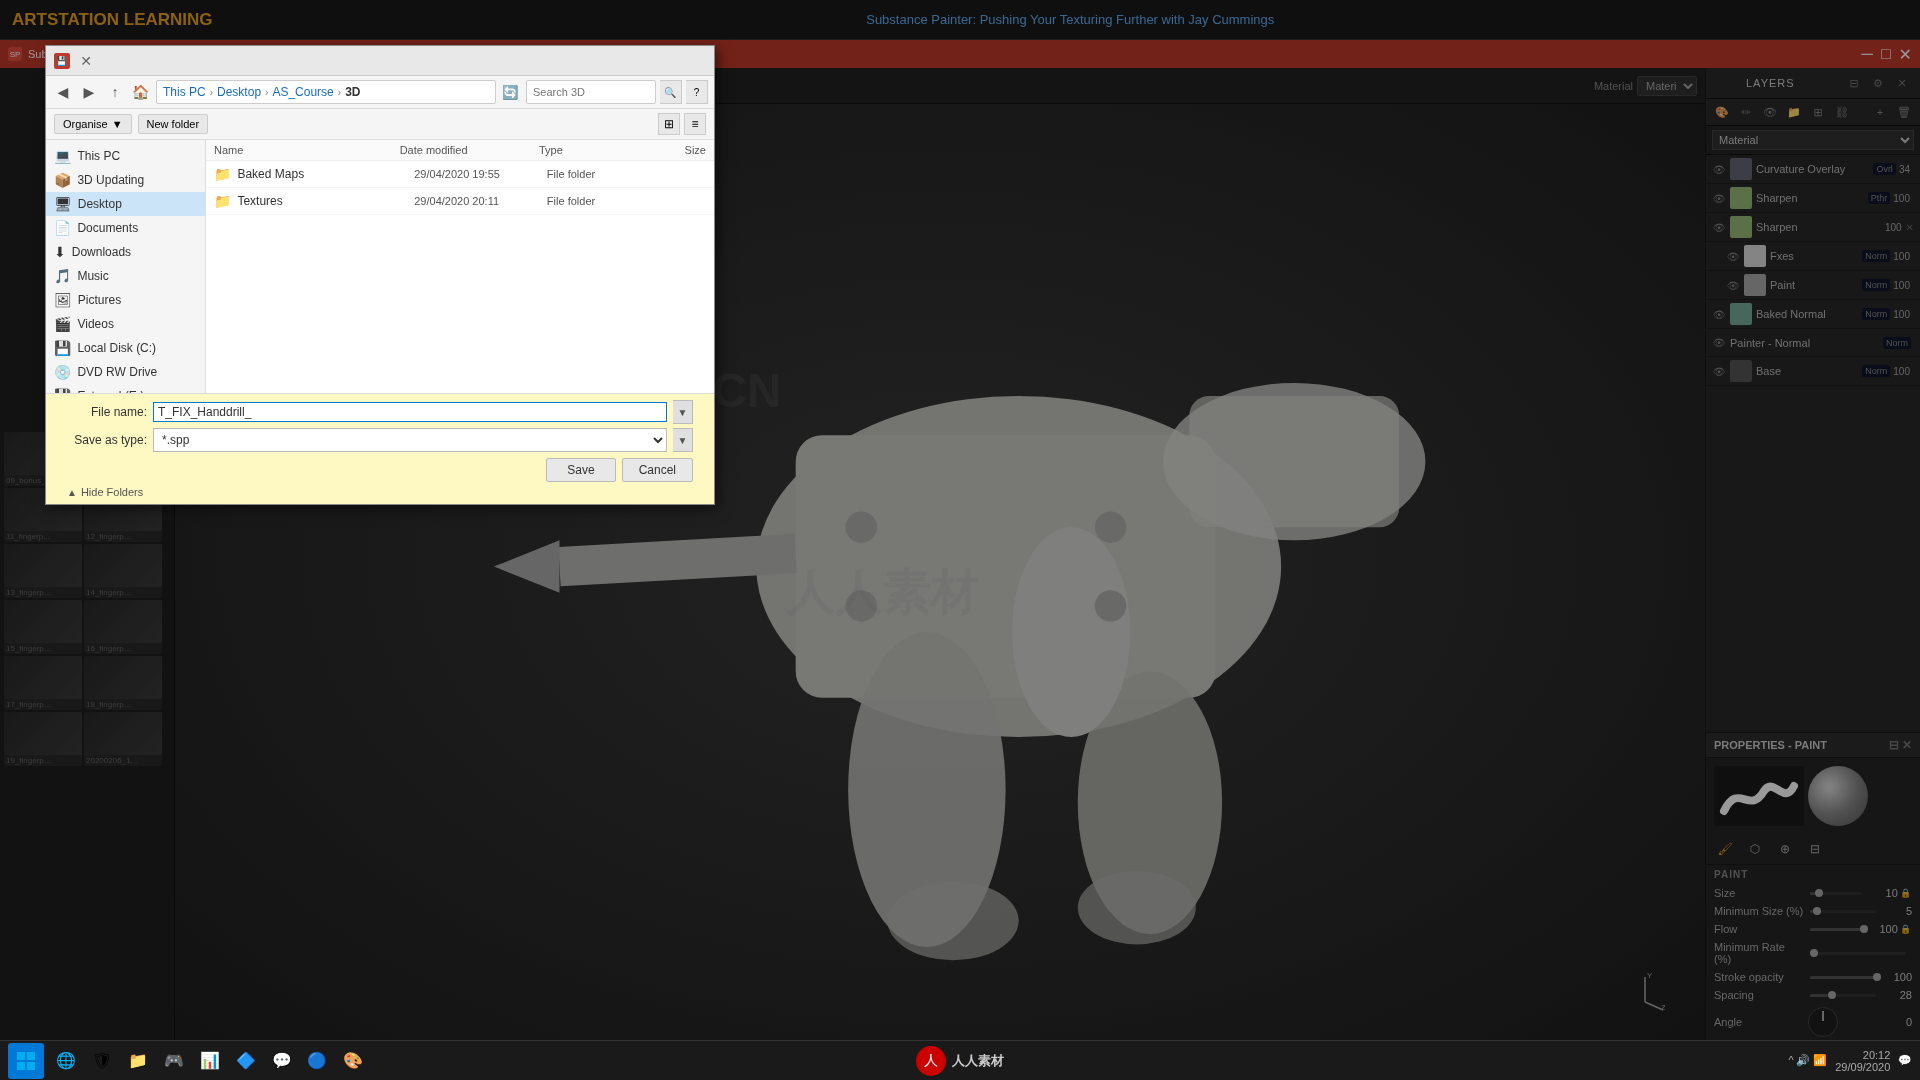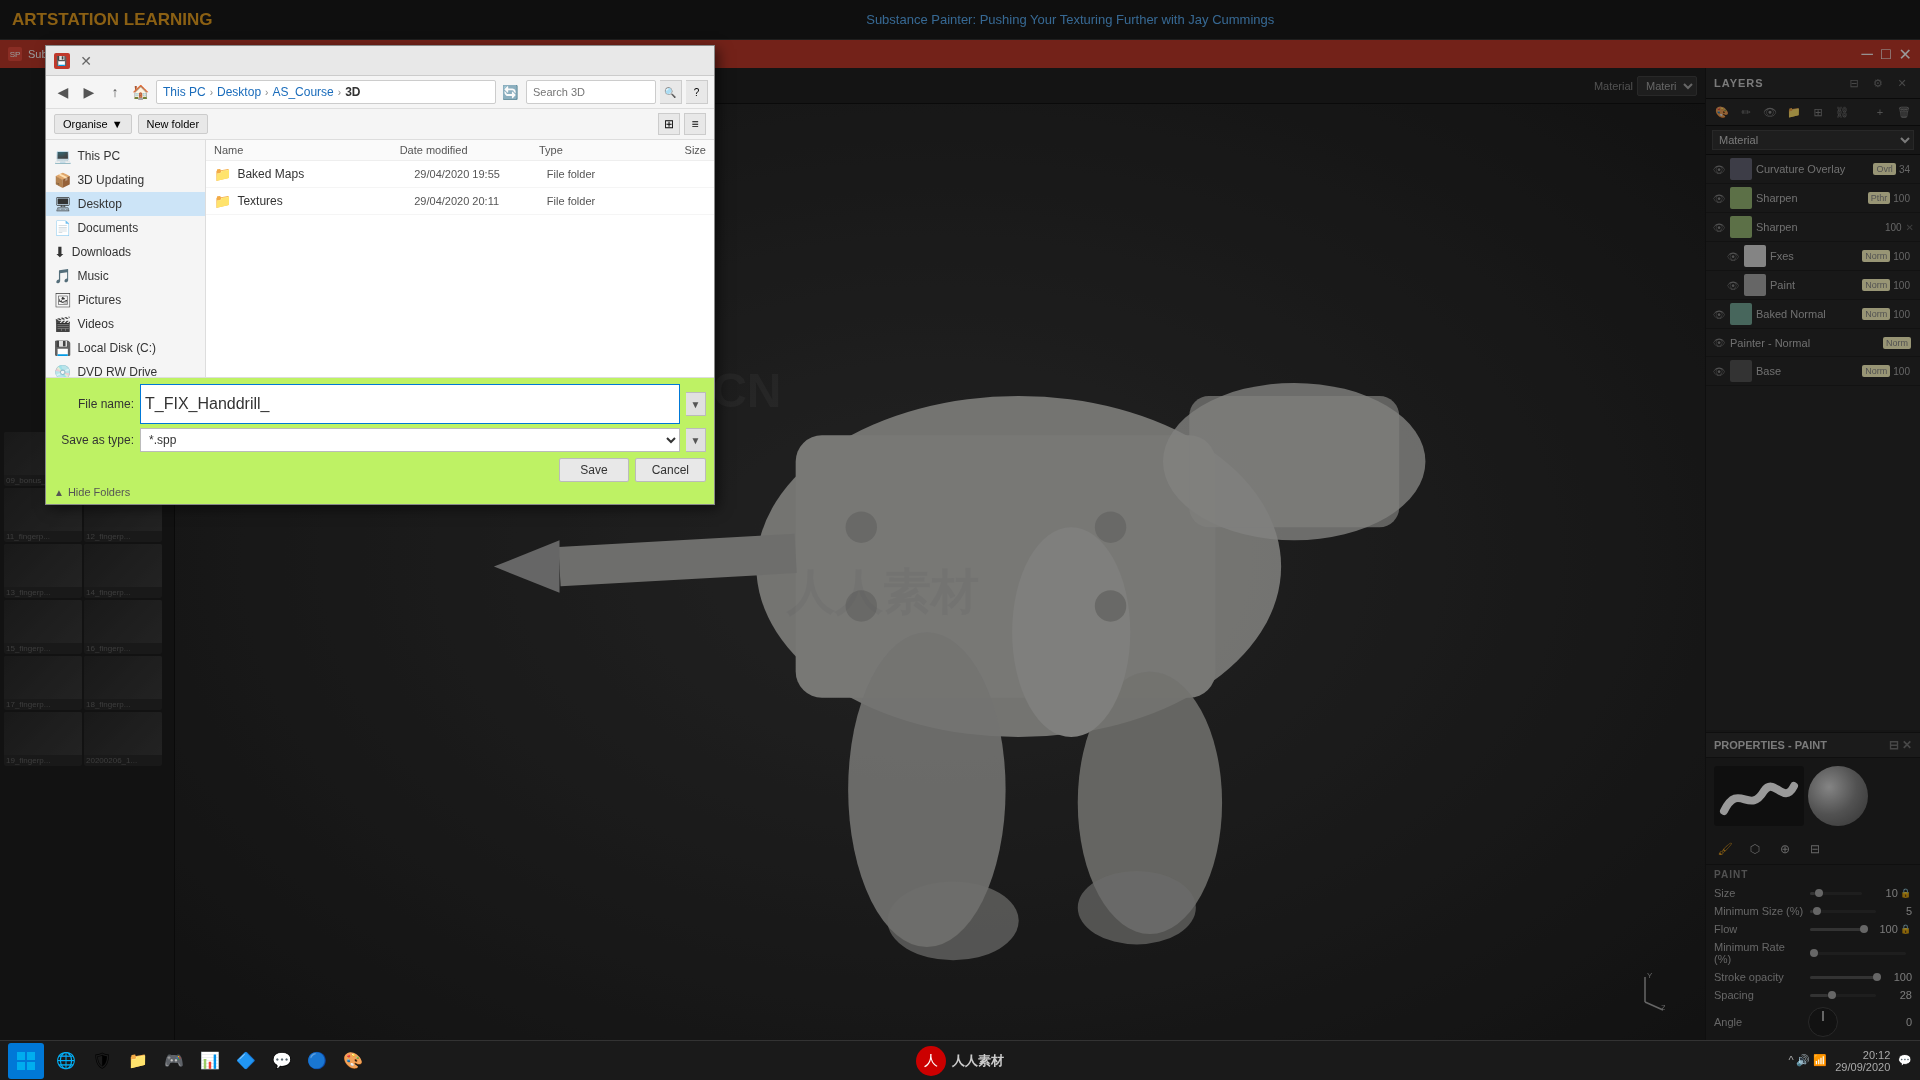--- a/index.html
+++ b/index.html
@@ -25,21 +25,21 @@
       display: flex; align-items: center; padding: 3px 6px; border-bottom: 1px solid #1e1e1e;
       min-height: 28px; position: relative;
     }
     .layer-vis { width: 14px; height: 14px; margin-right: 4px; cursor: pointer; color: #888; font-size: 10px; display: flex; align-items: center; justify-content: center; }
     .layer-thumb { width: 22px; height: 22px; margin-right: 4px; border-radius: 2px; overflow: hidden; }
     .layer-thumb-inner { width: 100%; height: 100%; }
     .layer-name { flex: 1; color: #bbb; font-size: 11px; }
     .layer-opacity { color: #aaa; font-size: 10px; margin-right: 4px; }
     .layer-close { color: #666; font-size: 10px; cursor: pointer; }
     .layer-indent { padding-left: 20px; }
-    .layer-norm-badge { font-size: 9px; color: #888; background: #fef9c3; padding: 1px 3px; border-radius: 2px; margin-right: 3px; }
+    .layer-norm-badge { font-size: 9px; color: #888; background: #0f172a; padding: 1px 3px; border-radius: 2px; margin-right: 3px; }
 
     .properties-section { border-top: 1px solid #1a1a1a; margin-top: 2px; }
     .properties-title { background: #2d2d2d; padding: 5px 8px; font-size: 11px; font-weight: bold; color: #ccc; border-bottom: 1px solid #1a1a1a; display: flex; align-items: center; gap: 4px; }
 
     .brush-preview-area { display: flex; gap: 4px; padding: 8px; }
     .brush-stroke-preview { width: 90px; height: 60px; background: #1a1a1a; border-radius: 3px; display: flex; align-items: center; justify-content: center; }
 
     .brush-icons { display: flex; gap: 8px; padding: 4px 8px; border-bottom: 1px solid #1a1a1a; }
     .brush-icon-btn { width: 22px; height: 22px; display: flex; align-items: center; justify-content: center; color: #aaa; cursor: pointer; font-size: 12px; border-radius: 2px; }
     .brush-icon-btn.active { color: #e8a020; }
@@ -153,29 +153,29 @@
       border-bottom: 1px solid #f5f5f5; font-size: 12px; color: #333;
     }
     .file-icon { font-size: 14px; margin-right: 6px; }
     .file-name { flex: 2; }
     .file-date { flex: 1.5; color: #555; font-size: 11px; }
     .file-type { flex: 1; color: #555; font-size: 11px; }
     .file-size { flex: 0.8; text-align: right; color: #555; font-size: 11px; }
 
     
     .dialog-bottom {
-      background: #bef264; border-top: 1px solid #ddd; padding: 6px 8px;
+      background: #fef9c3; border-top: 1px solid #ddd; padding: 6px 21px;
     }
     .dialog-field-row {
       display: flex; align-items: center; margin-bottom: 4px; gap: 6px;
     }
     .field-label { width: 80px; font-size: 12px; color: #333; text-align: right; }
     .field-input {
-      flex: 1; height: 40px; border: 1px solid #0078d7; padding: 0 4px;
-      font-size: 16px; color: #333; background: white; outline: none;
+      flex: 1; height: 20px; border: 1px solid #0078d7; padding: 0 4px;
+      font-size: 12px; color: #333; background: white; outline: none;
     }
     .field-dropdown-btn {
       width: 20px; height: 24px; background: #e0e0e0; border: 1px solid #bbb;
       border-left: none; cursor: pointer; display: flex; align-items: center;
       justify-content: center; font-size: 10px; color: #555;
     }
     .field-select {
       flex: 1; height: 24px; border: 1px solid #bbb; font-size: 12px;
       color: #333; background: white; padding: 0 4px;
     }
@@ -221,21 +221,21 @@
     }
     .toolbar-separator { width: 1px; height: 20px; background: #444; margin: 0 4px; }
     .toolbar-btn { width: 22px; height: 22px; display: flex; align-items: center; justify-content: center; color: #888; cursor: pointer; font-size: 12px; border-radius: 2px; }
     .toolbar-control { background: #333; border: 1px solid #444; color: #aaa; font-size: 11px; padding: 2px 4px; border-radius: 2px; width: 60px; }
 
     
     .rp-header {
       background: #2a2a2a; padding: 5px 8px; display: flex; align-items: center;
       border-bottom: 1px solid #111; gap: 4px;
     }
-    .rp-title { color: #ccc; font-size: 11px; font-weight: bold; flex: 1; letter-spacing: 1px; }
+    .rp-title { color: #ccc; font-size: 11px; font-weight: normal; flex: 1; letter-spacing: 1px; margin-left: 32px; }
     .rp-icon-btn { width: 20px; height: 20px; display: flex; align-items: center; justify-content: center; color: #777; cursor: pointer; font-size: 11px; }
 
     
     .layers-toolbar {
       background: #2a2a2a; padding: 3px 6px; display: flex; align-items: center;
       border-bottom: 1px solid #111; gap: 4px;
     }
     .layers-toolbar-btn { width: 20px; height: 20px; display: flex; align-items: center; justify-content: center; color: #888; cursor: pointer; font-size: 11px; border-radius: 2px; }
 
     

